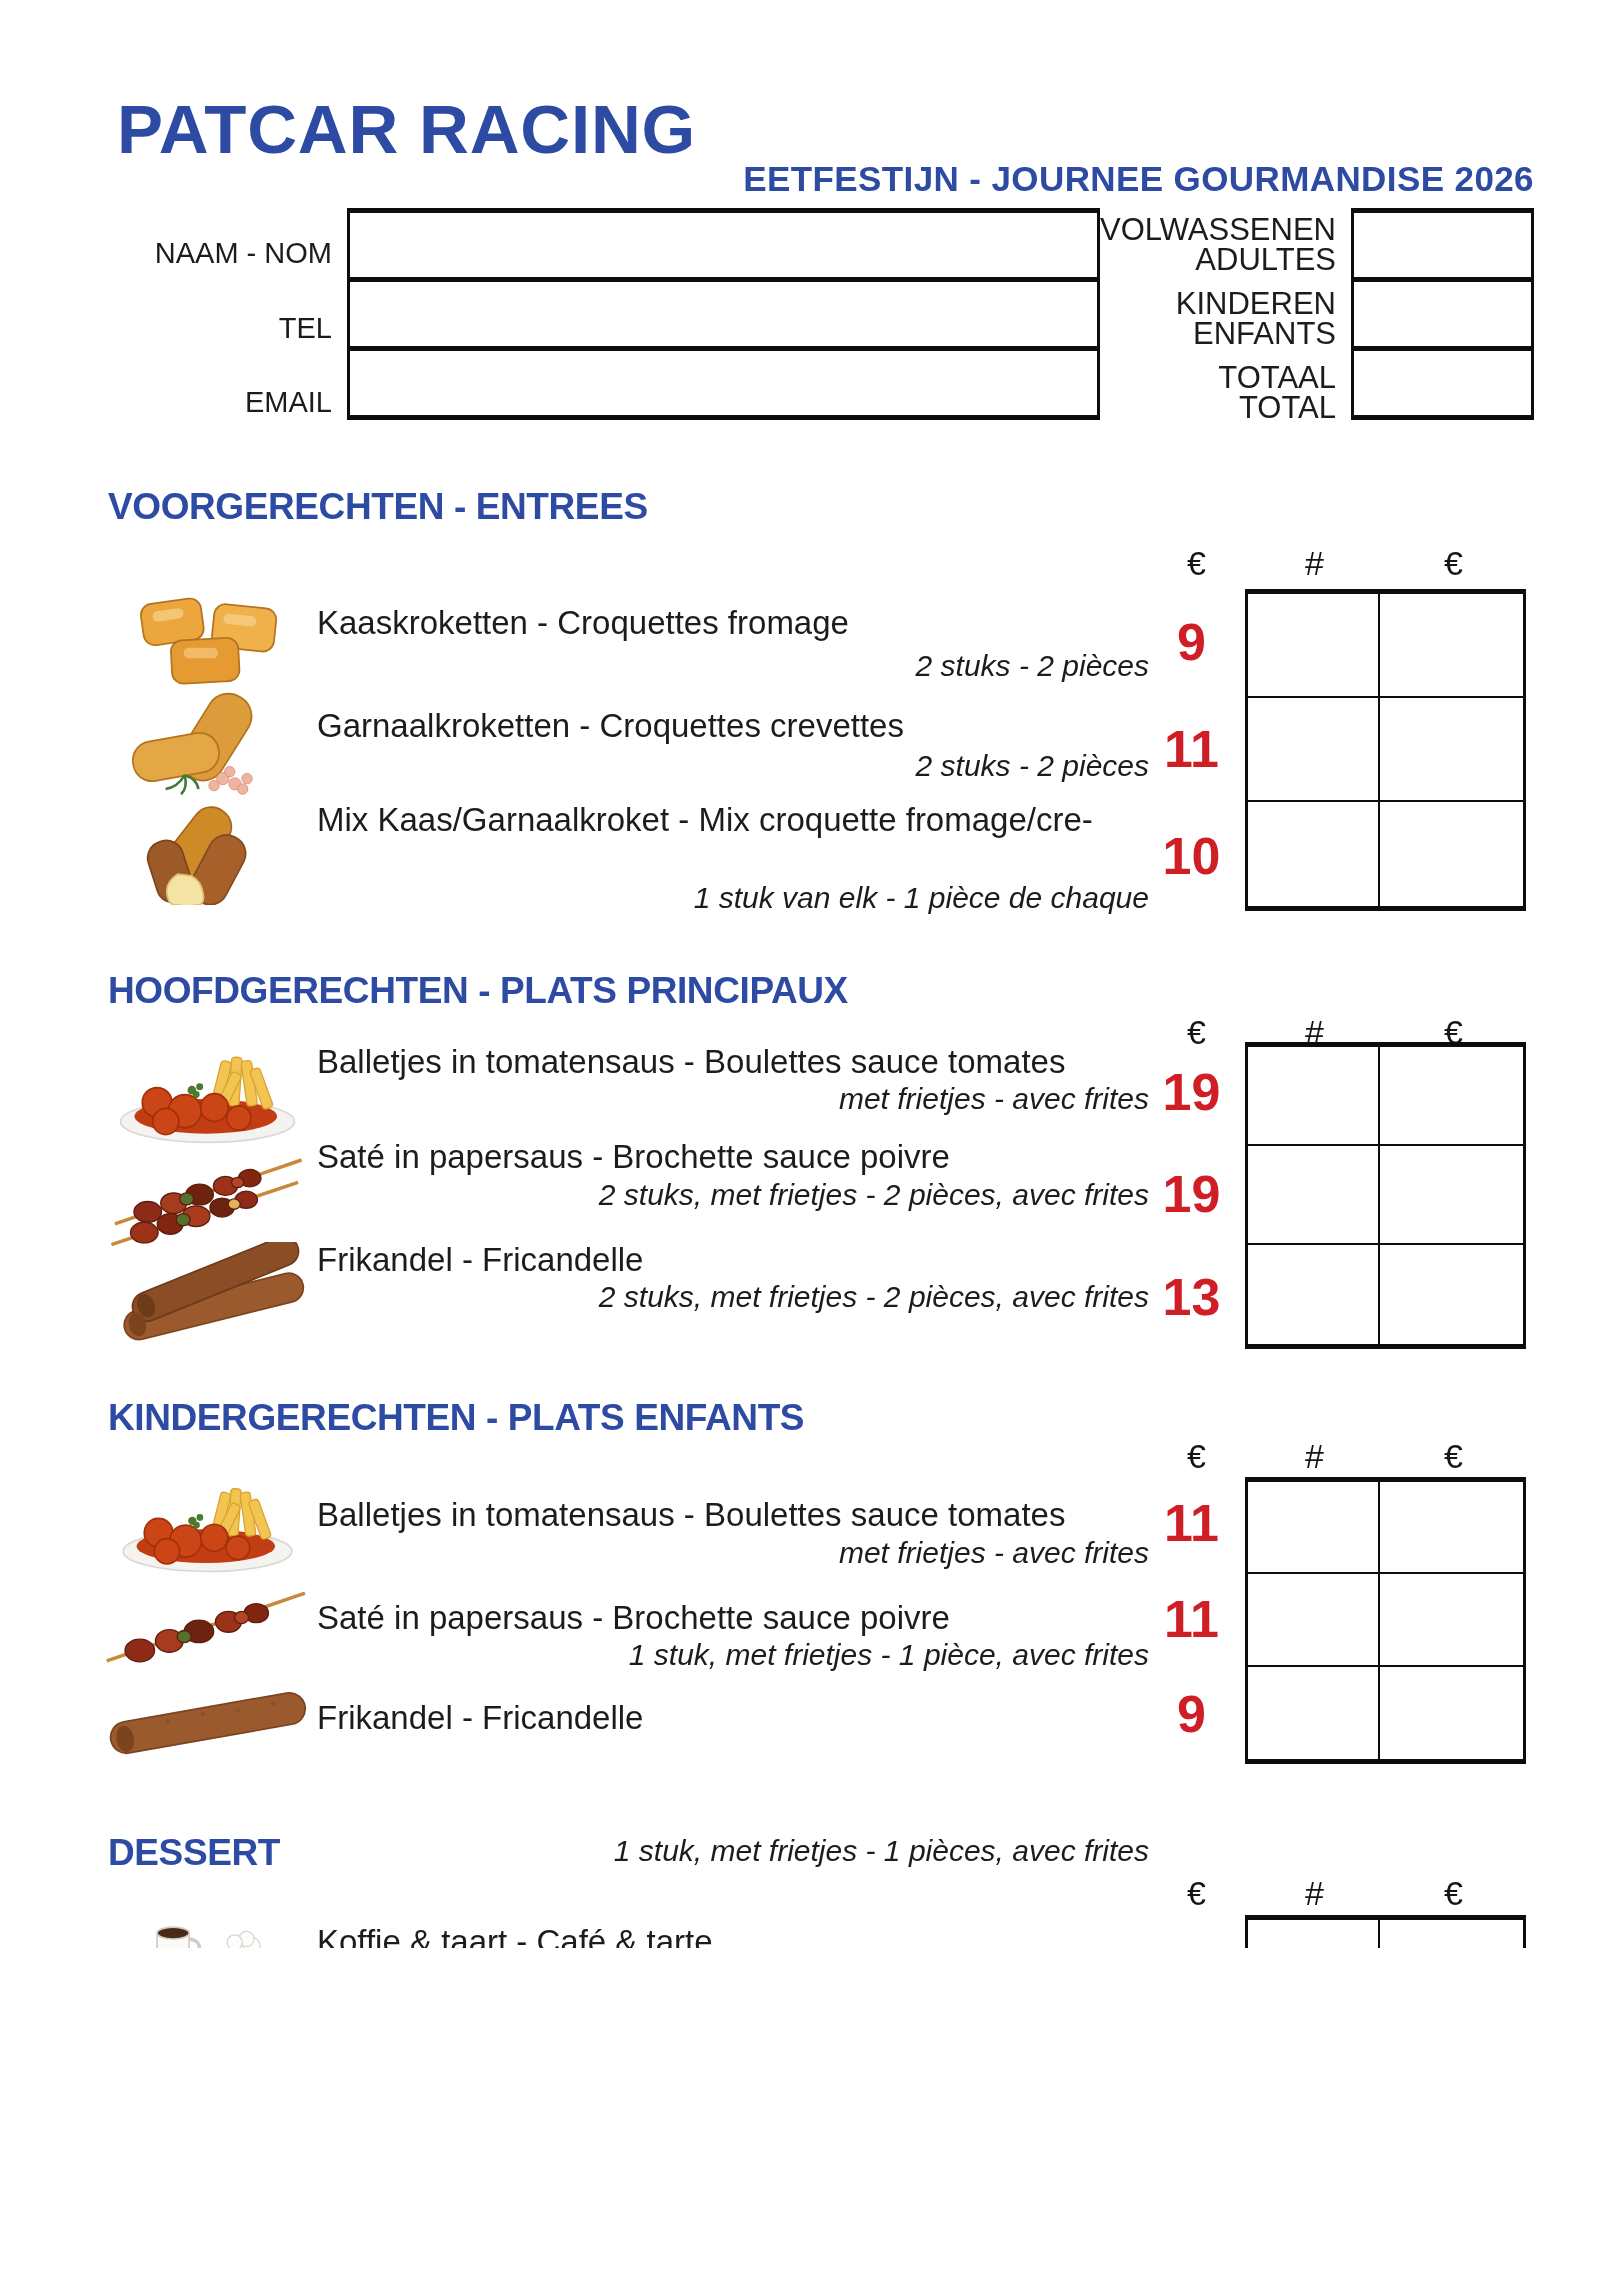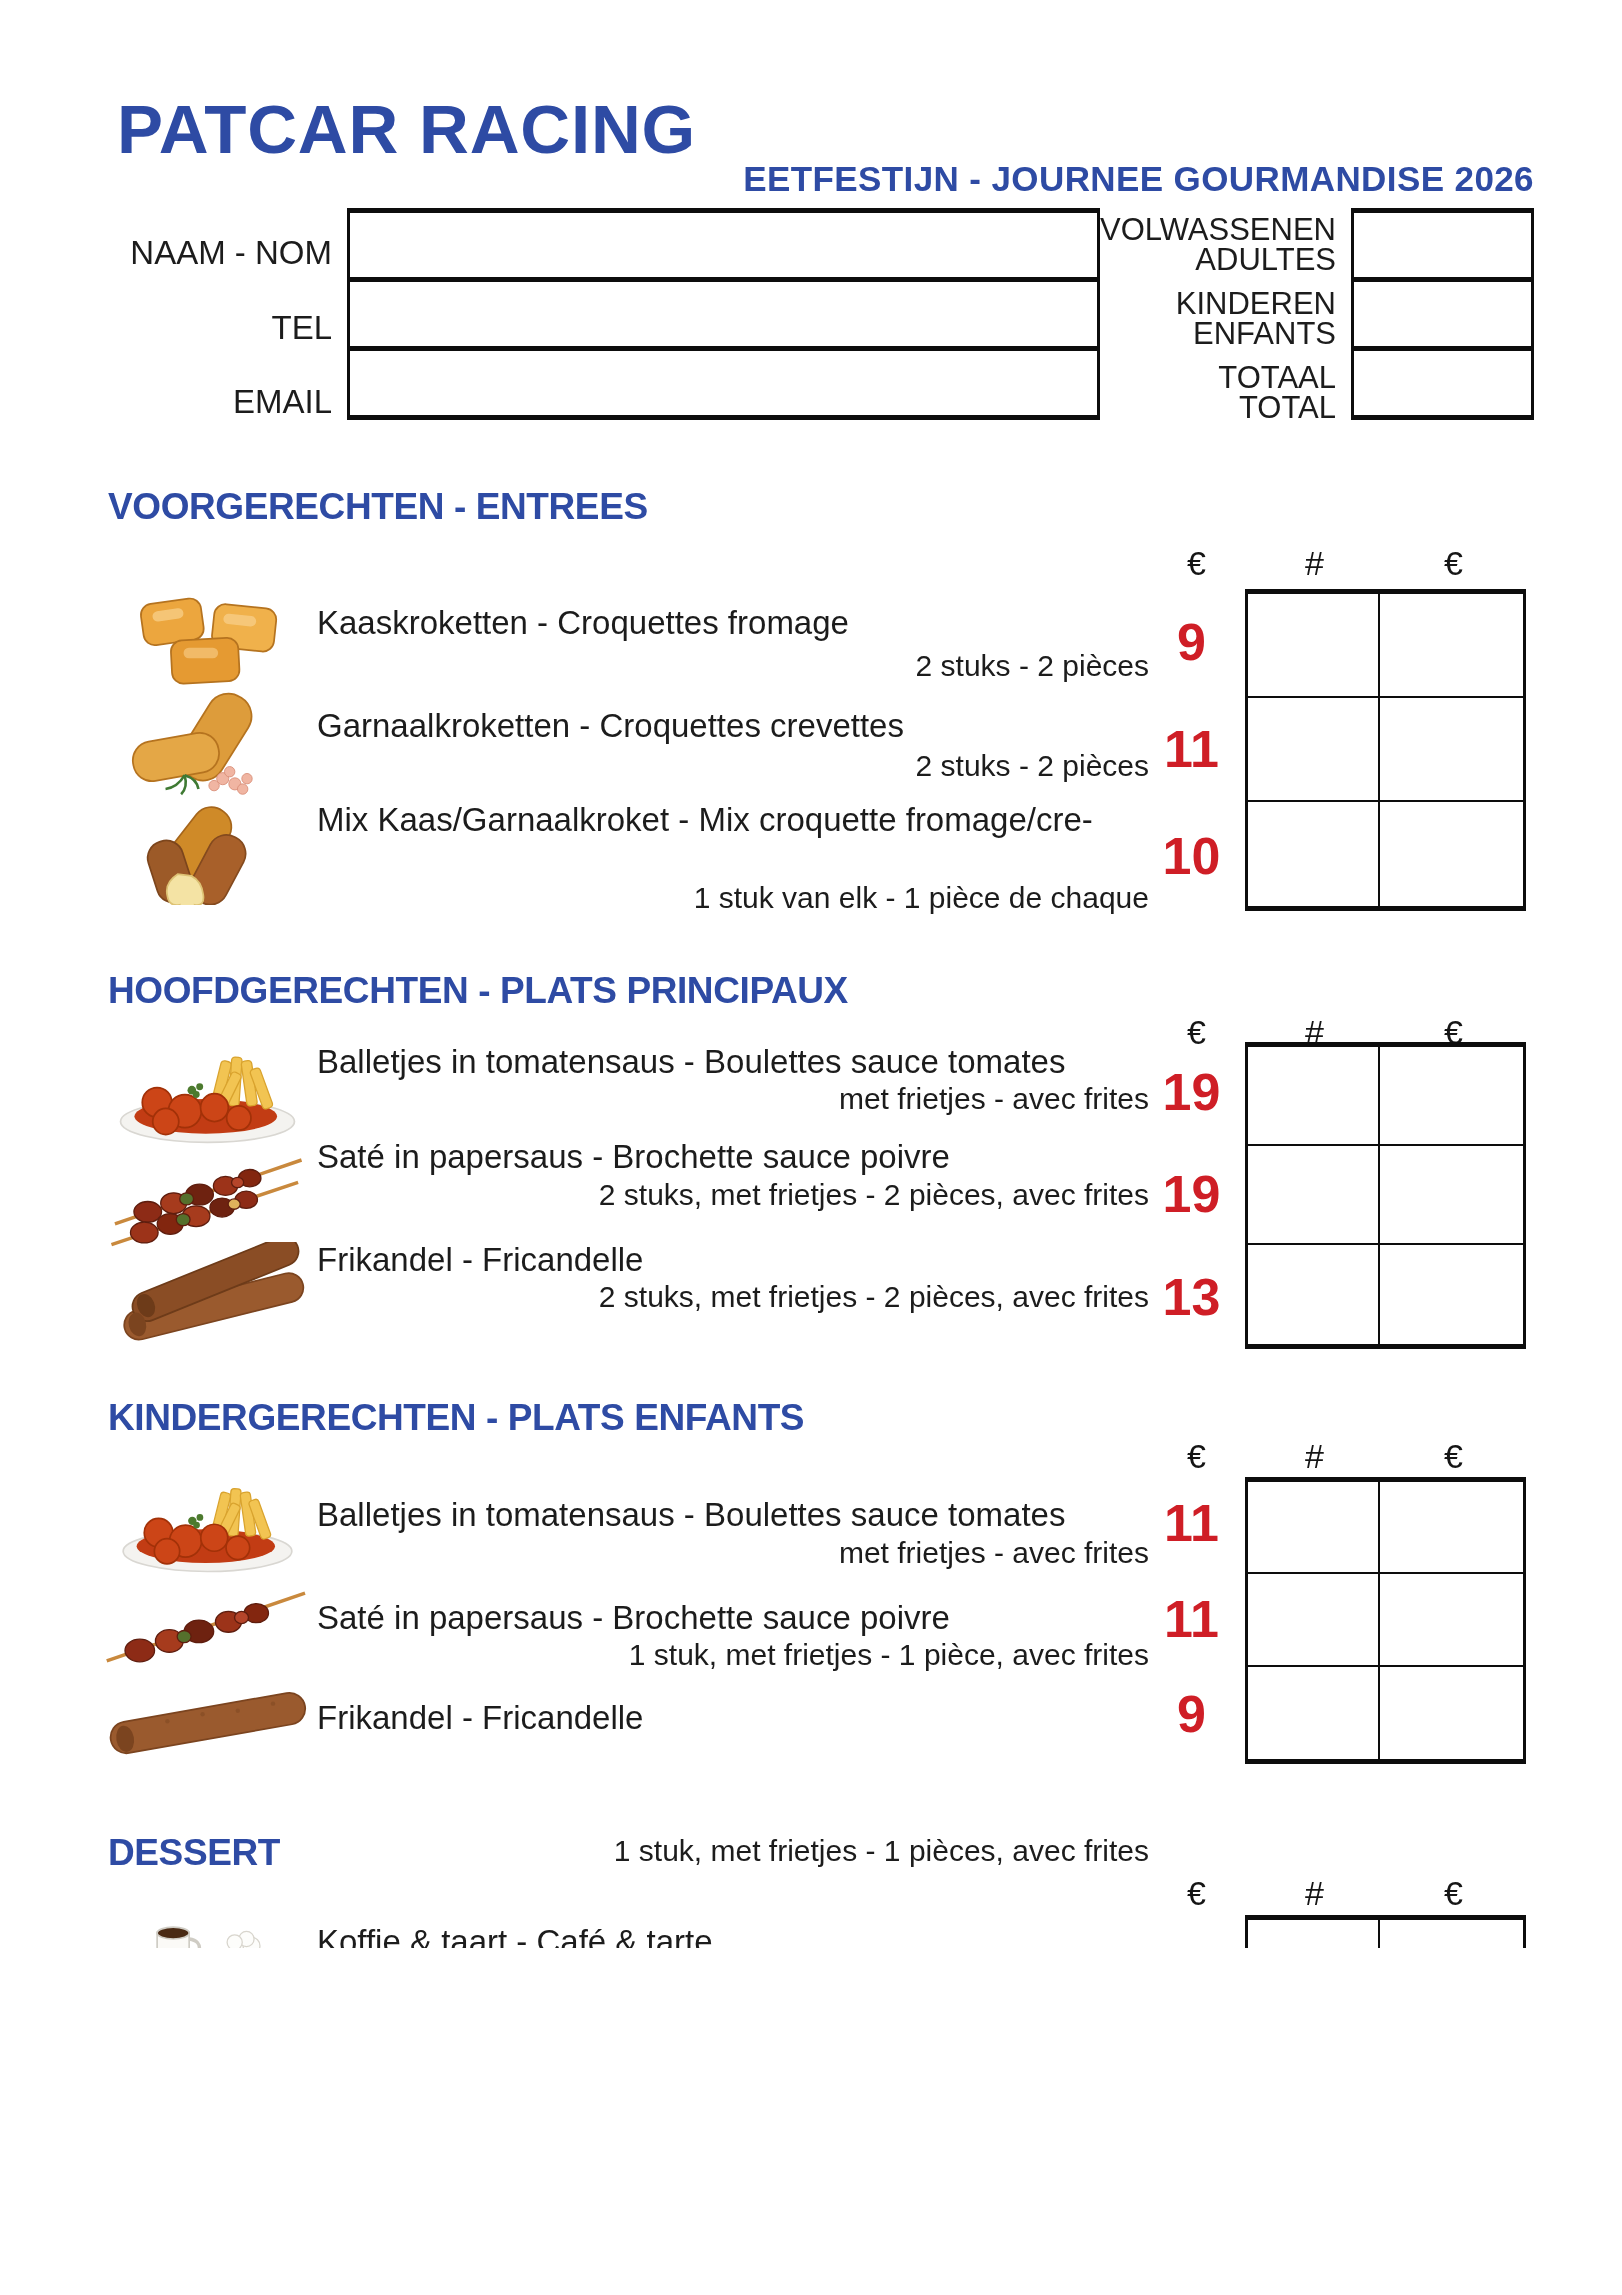--- a/index.html
+++ b/index.html
@@ -14,21 +14,21 @@
   #page{position:relative;width:1623px;height:1948px;background:#ffffff;overflow:hidden}
   .abs{position:absolute}
 
   
   .brand-title{left:117px;top:95px;font-size:69px;line-height:1;font-weight:800;
     color:var(--blue);letter-spacing:0.8px;white-space:nowrap}
   .brand-subtitle{left:0;top:159px;width:1534px;text-align:right;font-size:35px;
     font-weight:800;color:var(--blue);letter-spacing:0.4px;white-space:nowrap}
 
   
-  .form-label{left:51px;width:281px;text-align:right;font-size:33px;color:var(--text);
+  .form-label{left:51px;width:281px;text-align:right;font-size:29px;color:var(--text);
     line-height:32px;white-space:nowrap}
   .stack{display:block}
   .input-box{height:74px;background:#fff;border:3.4px solid var(--ink);
     border-top-width:5px;border-bottom-width:5px}
   .input-box + .input-box{margin-top:-5px}
   .counter-label{left:1065px;width:271px;text-align:right;font-size:31px;line-height:30px;
     color:var(--text)}
 
   
   .heading{left:108px;font-size:37px;line-height:44px;font-weight:700;color:var(--blue);
@@ -38,21 +38,21 @@
   .grid{left:1245px;width:281px;background:#fff;border:3.4px solid var(--ink);
     border-top-width:5px;border-bottom-width:5px;display:grid;
     grid-template-columns:132px 1fr;grid-auto-rows:1fr}
   .cell{border-bottom:2.5px solid var(--ink)}
   .cell.qty{border-right:2.5px solid var(--ink)}
   .grid .cell:nth-last-child(-n+2){border-bottom:none}
   .price{left:1141px;width:101px;text-align:center;font-size:52px;line-height:59px;
     font-weight:800;color:var(--red)}
   .item-title{left:317px;width:837px;font-size:33px;line-height:39px;color:var(--text);
     font-weight:400}
-  .item-sub{left:317px;width:832px;text-align:right;font-size:30px;
+  .item-sub{left:317px;width:832px;text-align:right;font-style:italic;font-size:30px;
     line-height:37px;color:var(--text)}
   .img-box{display:flex;align-items:center;justify-content:center}
   .img-box svg{width:100%;height:100%}
 
   
   .total-label{left:1031px;width:338px;text-align:right;font-size:46px;line-height:51px;
     font-weight:800;letter-spacing:-0.8px;color:#000}
   .total-box{left:1378px;top:2069px;width:146px;height:86px;border:4.2px solid var(--ink);
     background:#fff}
 </style>

